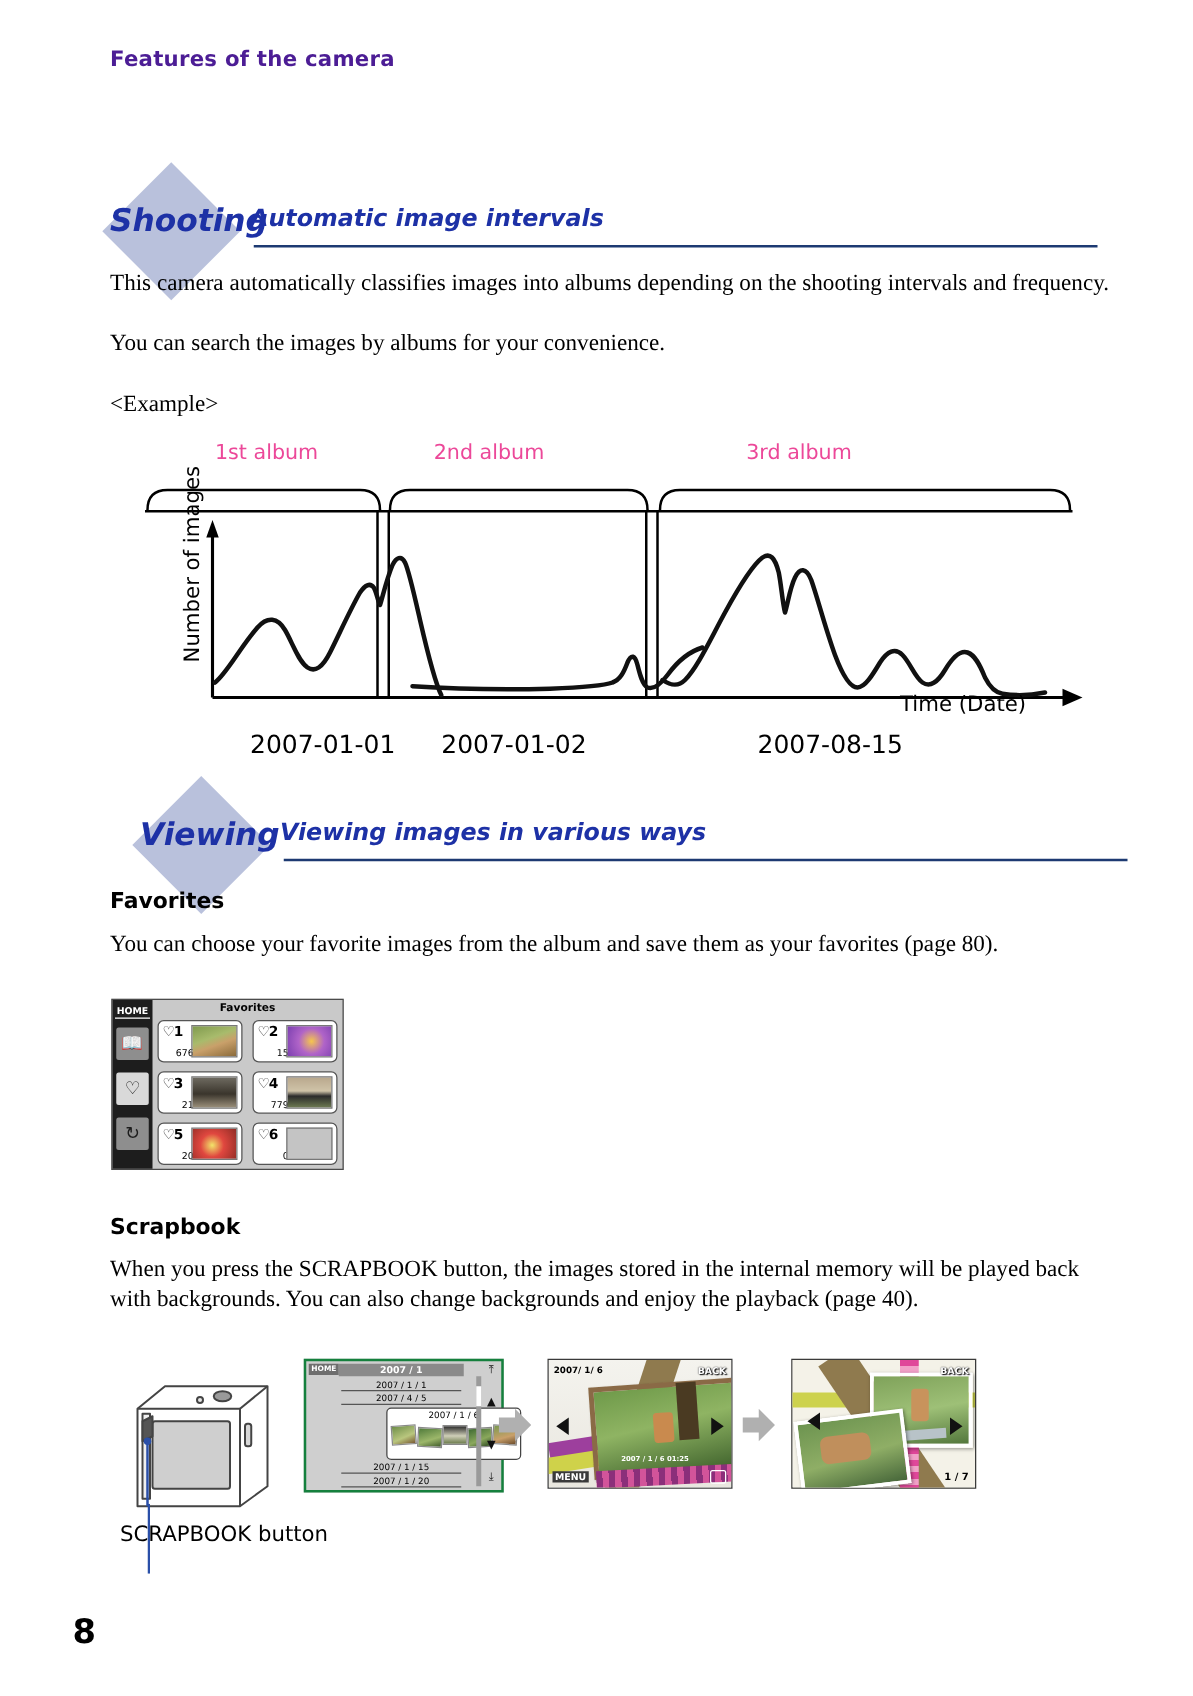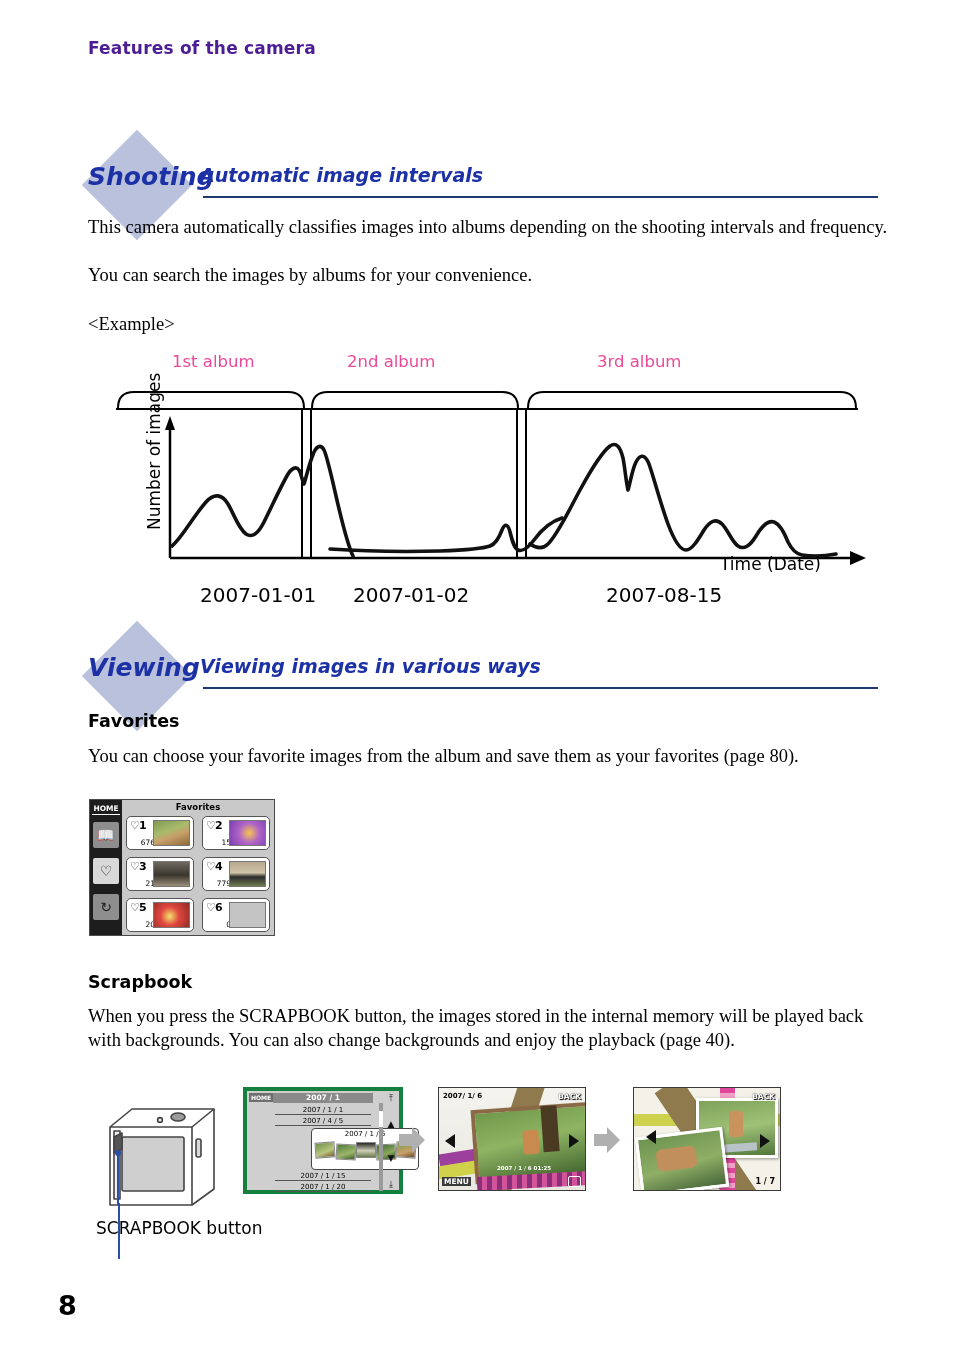--- a/index.html
+++ b/index.html
@@ -240,21 +240,21 @@
     position: absolute;
     width: 26px; height: 30px;
   }
 
   
   #scr1 {
     position: absolute;
     left: 155px; top: 2px;
     width: 160px; height: 107px;
     background: #cfcfcf;
-    border: 4px solid #15803d;
+    border: 2px solid #15803d;
     box-sizing: border-box;
     font-family: "DejaVu Sans", sans-serif;
   }
   #scr1 .s1-home {
     position: absolute; left: 2px; top: 2px;
     background: #6e6e6e; color: #fff;
     font-size: 6px; font-weight: bold;
     padding: 1px 2px;
   }
   #scr1 .s1-hdr {
@@ -426,21 +426,21 @@
   </svg>
 
   <div class="axis-label-y" style="left:34px; top:190px; width:120px;">Number of images</div>
   <div class="axis-label-x" style="left:610px; top:214px;">Time (Date)</div>
 
   <div class="date-label" style="left:74px; top:243px;margin-left:16px;">2007-01-01</div>
   <div class="date-label" style="left:243px; top:243px;">2007-01-02</div>
   <div class="date-label" style="left:496px; top:243px;">2007-08-15</div>
 </div>
 
-<div class="section" style="top:651px;">
+<div class="section" style="top:651px;margin-left:24px;">
   <div class="diamond"></div>
   <span class="sec-tag">Viewing</span><span class="sec-title">Viewing images in various ways</span>
   <div class="sec-rule"></div>
 </div>
 
 <div class="sub-head" style="top:711px;">Favorites</div>
 <div class="para" style="top:744px; width:740px;">You can choose your favorite images from the album and save them as your favorites (page 80).</div>
 
 <div id="fav-screen">
   <div class="fav-side"></div>

